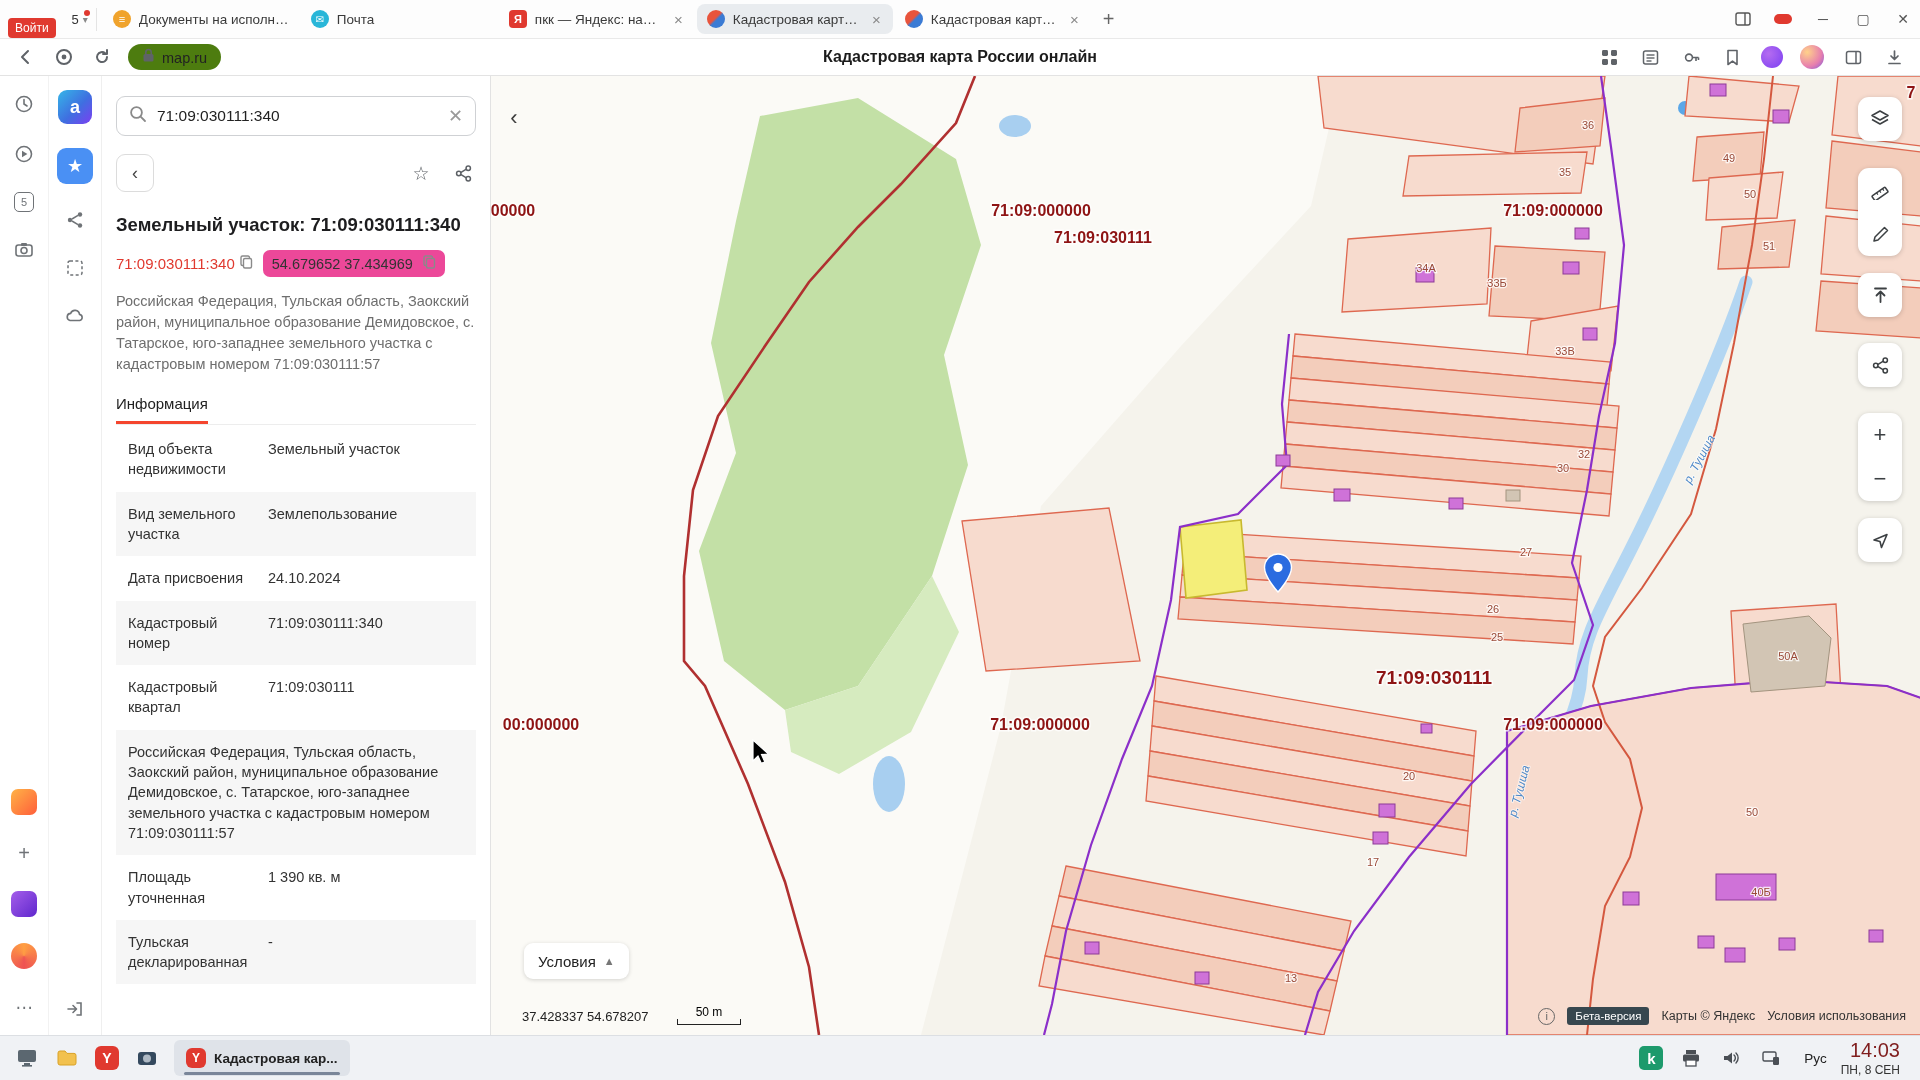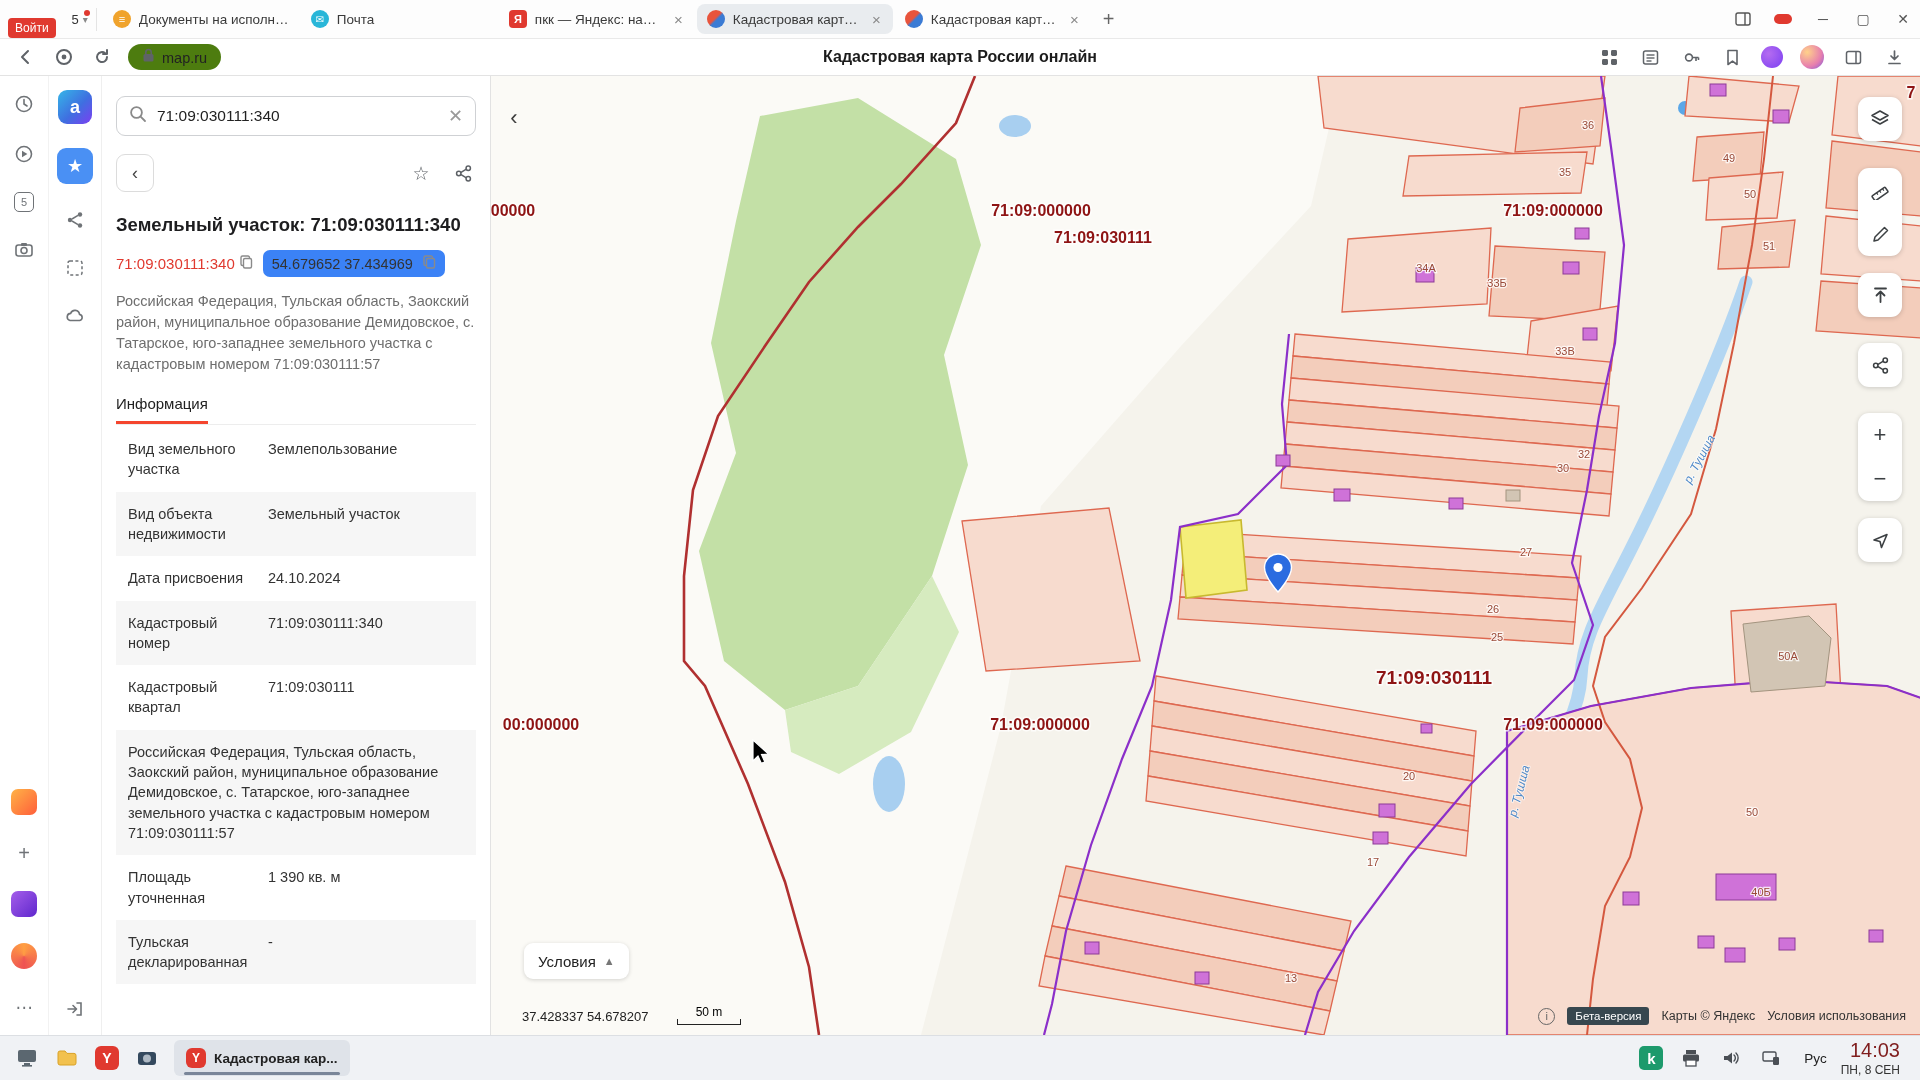--- a/index.html
+++ b/index.html
@@ -75,21 +75,21 @@
   .clear-x { color:#9a9a9a; font-size:18px; cursor:pointer; background:none; border:none; }
   .actions { display:flex; align-items:center; margin-top:18px; }
   .backbtn { width:38px; height:38px; border:1px solid #dcdcdc; border-radius:9px; background:#fff;
     color:#444; font-size:18px; cursor:pointer; display:flex; align-items:center; justify-content:center; }
   .actions .gap { flex:1; }
   .act-ico { width:26px; height:26px; display:flex; align-items:center; justify-content:center;
     color:#5d6166; margin-left:16px; cursor:pointer; font-size:19px; }
   .obj-title { margin-top:22px; font-size:18.5px; font-weight:700; color:#1d1d1f; }
   .chips { display:flex; align-items:center; gap:10px; margin-top:14px; flex-wrap:wrap; }
   .cadlink { color:#e0392f; font-size:15px; display:flex; align-items:center; gap:5px; cursor:pointer; }
-  .coordchip { background:#3b82f6; border-radius:7px; padding:5px 9px; font-size:14.5px; color:#333;
+  .coordchip { background:#ec4899; border-radius:7px; padding:5px 9px; font-size:14.5px; color:#333;
     display:flex; align-items:center; gap:10px; cursor:pointer; }
   .copy-ico { color:#8a8a8a; }
   .addr { margin-top:14px; font-size:14.5px; color:#6e6e6e; line-height:1.45; }
   .tabrow { margin-top:20px; border-bottom:1px solid #ededed; }
   .info-tab { display:inline-block; font-size:15px; color:#222; padding-bottom:9px;
     border-bottom:3px solid #f4452e; cursor:pointer; }
   .itable { margin-top:2px; }
   .irow { display:flex; padding:12px 12px; font-size:14.5px; color:#333; line-height:1.4; }
   .irow:nth-child(even) { background:#f6f6f6; }
   .irow .il { width:140px; flex:0 0 140px; padding-right:14px; }
@@ -395,26 +395,26 @@
       </div>
 
       <p class="addr">Российская Федерация, Тульская область, Заокский район, муниципальное образование Демидовское, с. Татарское, юго-западнее земельного участка с кадастровым номером 71:09:030111:57</p>
 
       <div class="tabrow">
         <span class="info-tab">Информация</span>
       </div>
 
       <div class="itable" id="info-table">
           <div class="irow">
+            <div class="il">Вид объекта недвижимости</div>
+            <div class="iv">Земельный участок</div>
+          </div>
+          <div class="irow">
             <div class="il">Вид земельного участка</div>
             <div class="iv">Землепользование</div>
-          </div>
-          <div class="irow">
-            <div class="il">Вид объекта недвижимости</div>
-            <div class="iv">Земельный участок</div>
           </div>
           <div class="irow">
             <div class="il">Дата присвоения</div>
             <div class="iv">24.10.2024</div>
           </div>
           <div class="irow">
             <div class="il">Кадастровый номер</div>
             <div class="iv">71:09:030111:340</div>
           </div>
           <div class="irow">

